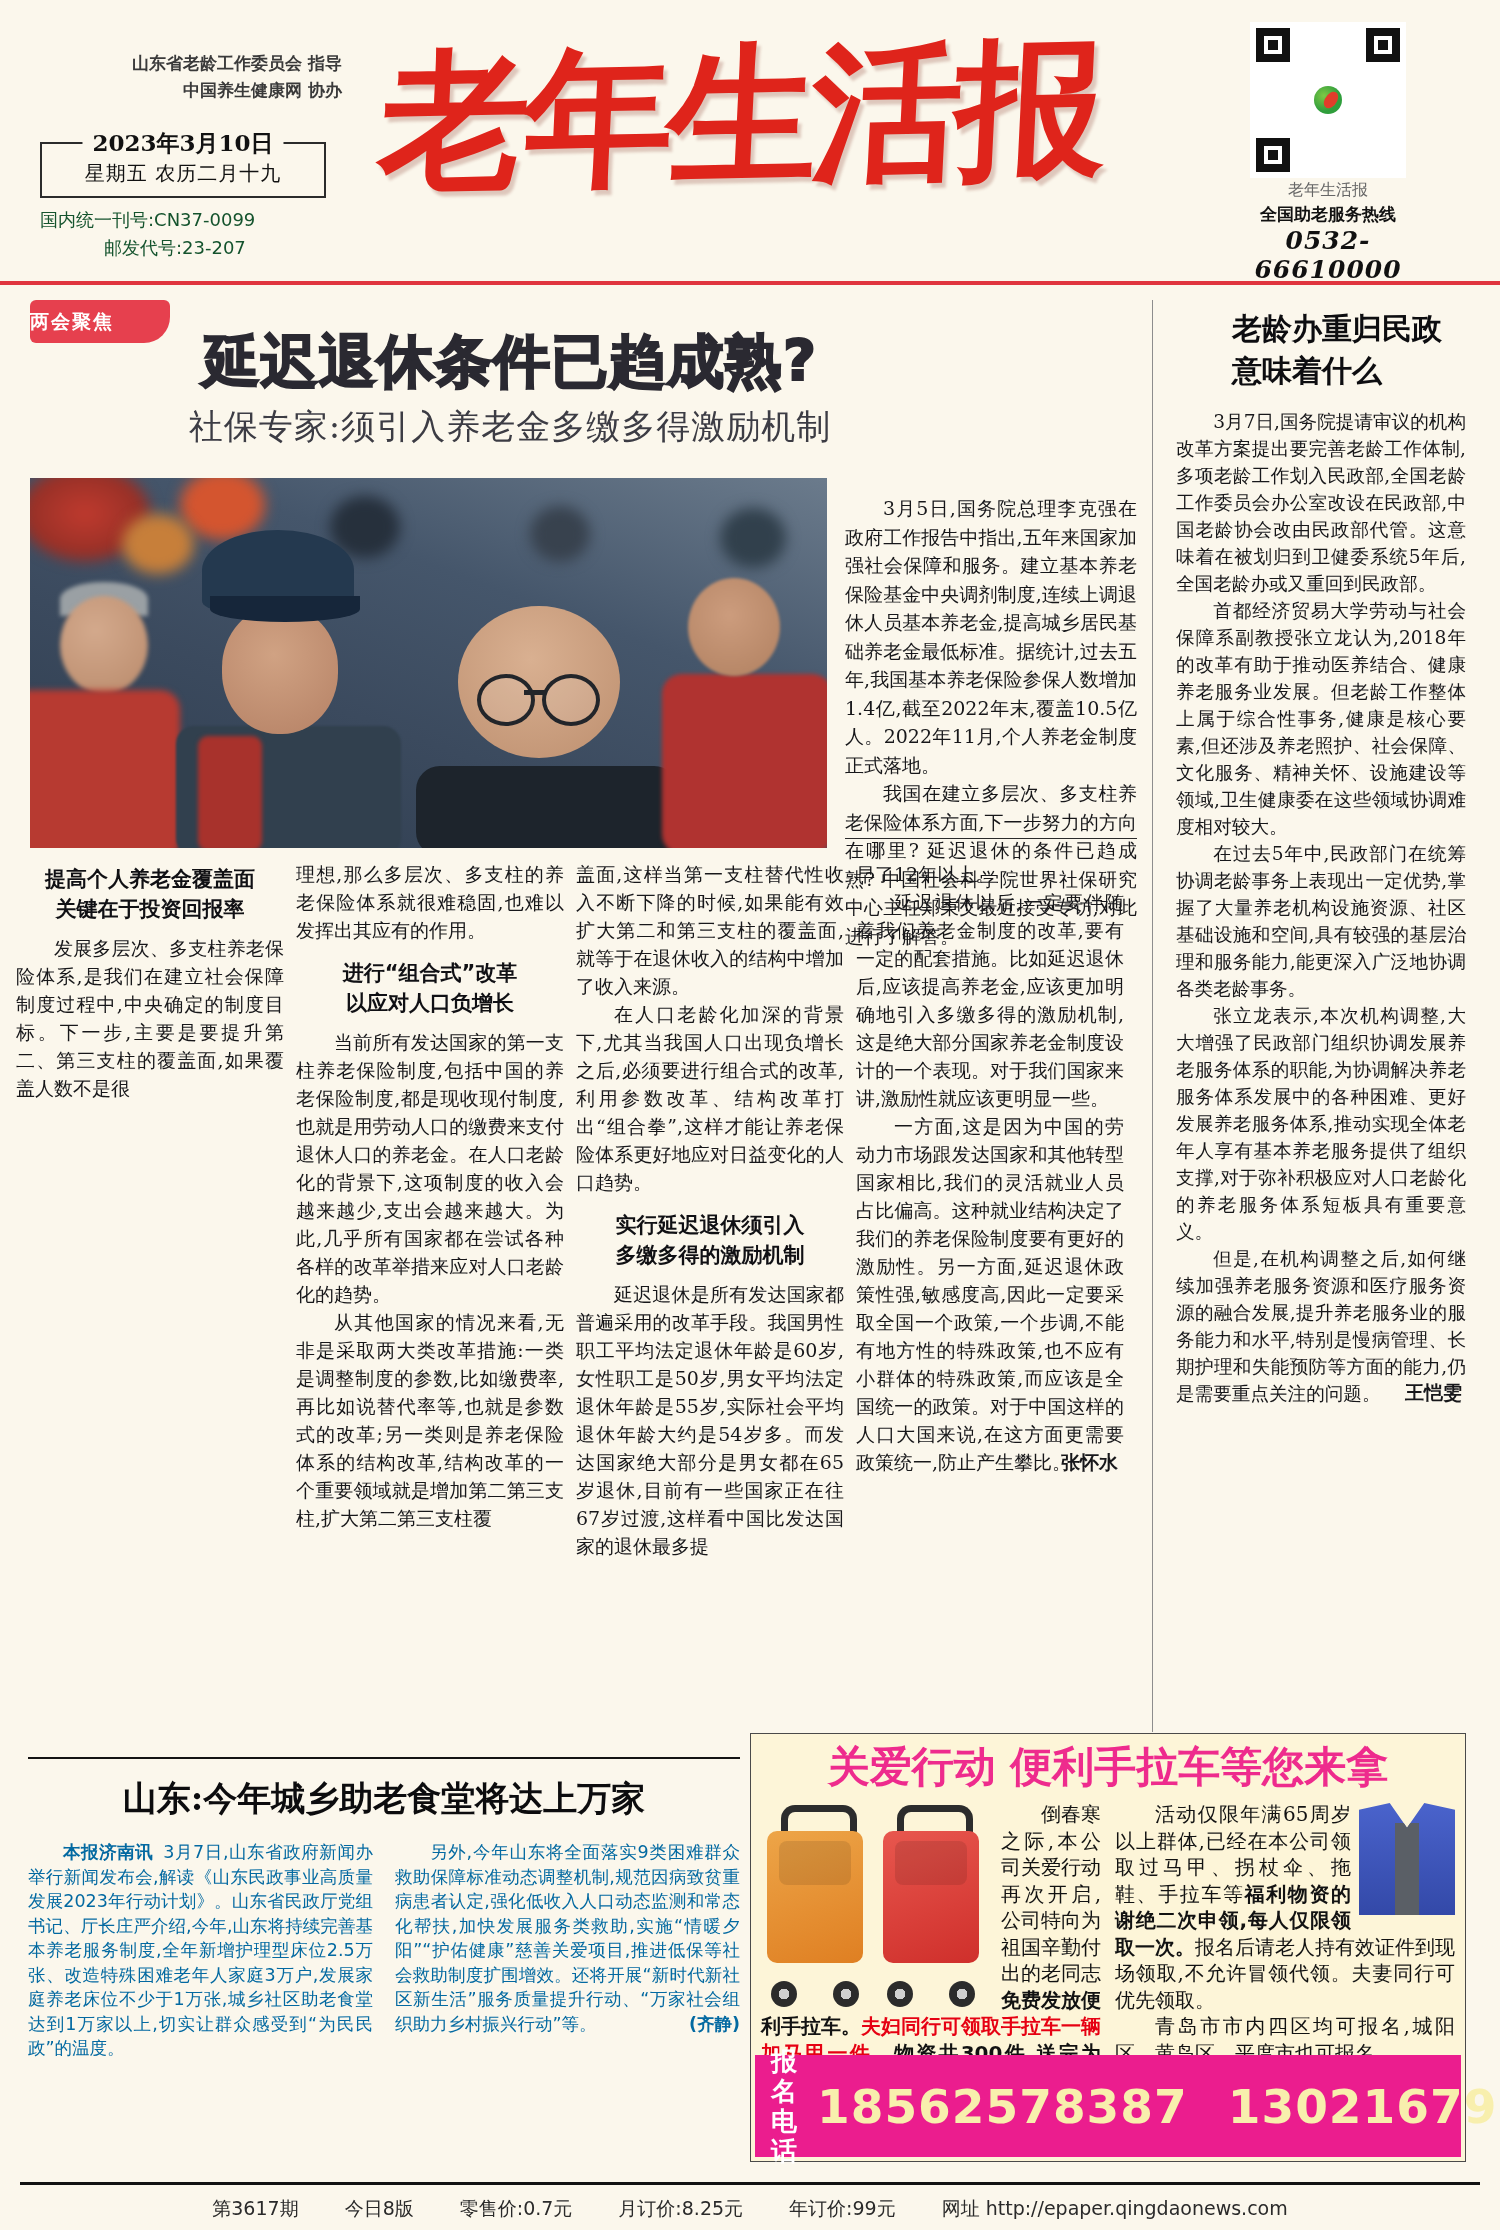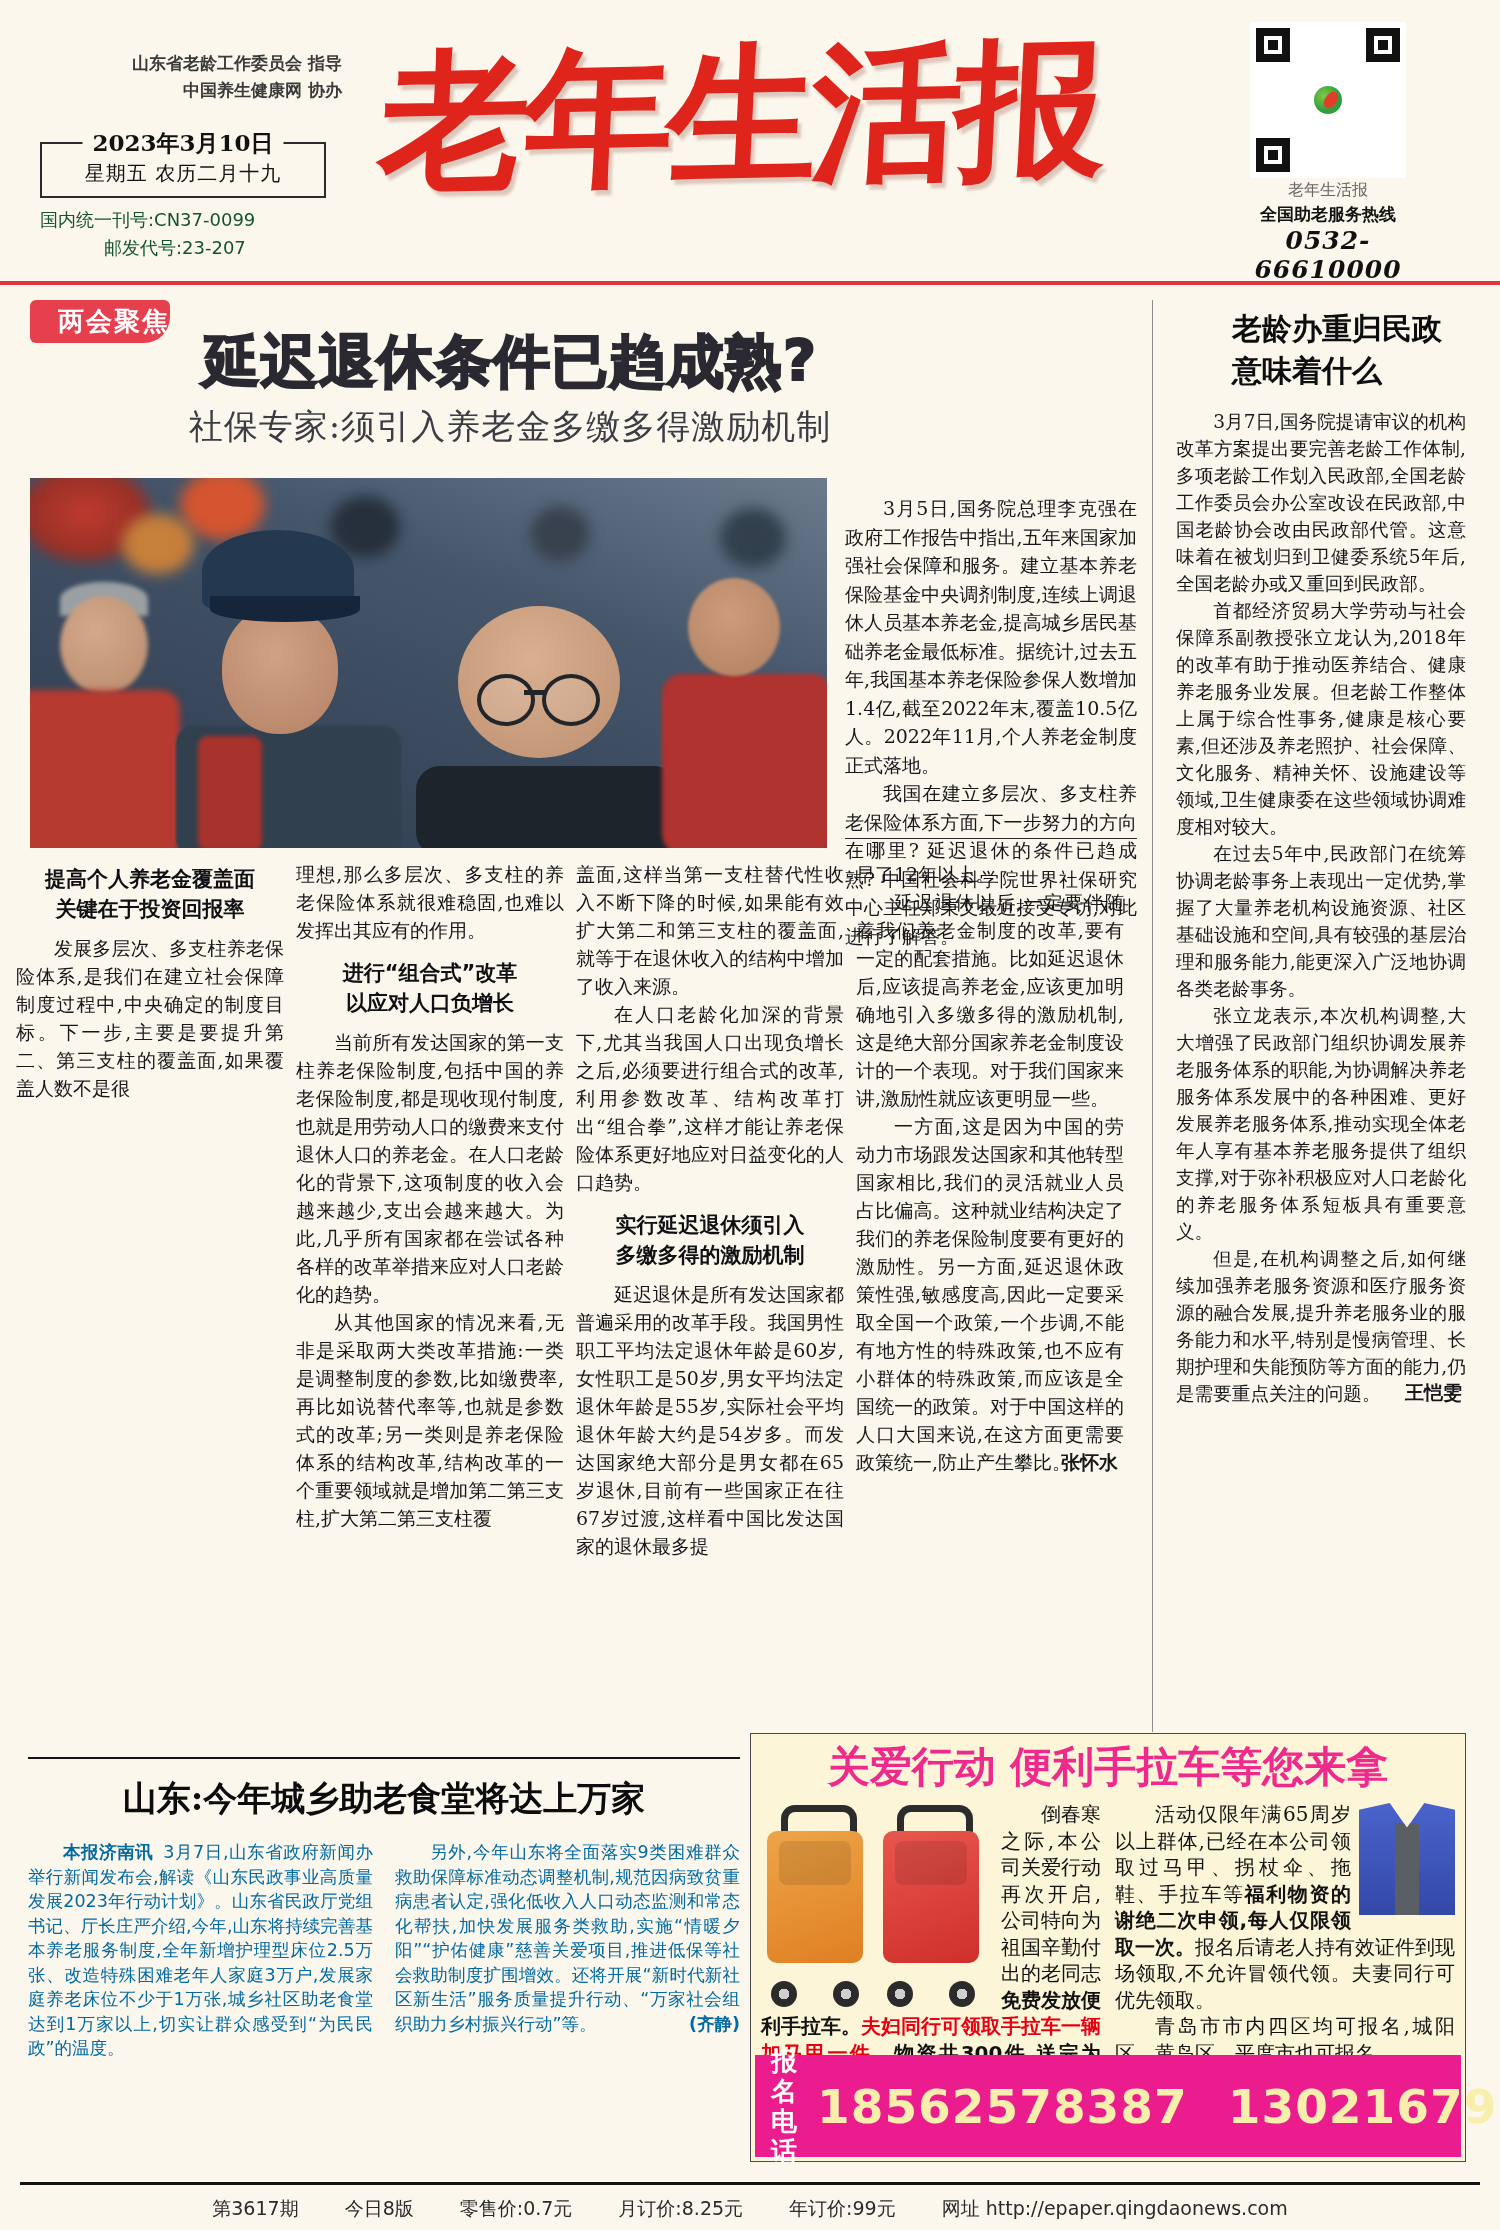--- a/index.html
+++ b/index.html
@@ -37,21 +37,21 @@
     background:radial-gradient(circle at 35% 35%,#7ec845,#2f9e3c 60%);position:relative;}
   .qr .logo i::after{content:"";position:absolute;left:11px;top:5px;width:12px;height:18px;
     background:#e23d2a;border-radius:60% 40% 60% 40%;transform:rotate(25deg);}
   .qr-caption{margin-top:6px;font-size:16px;color:#666;}
   .hotline-label{margin-top:2px;font-family:"DejaVu Sans",sans-serif;font-weight:bold;font-size:17px;color:#111;}
   .hotline-number{font-size:25px;font-weight:bold;font-style:italic;color:#111;letter-spacing:1px;}
   .header-rule{left:0;top:281px;width:1500px;height:4px;background:#e0353e;}
 
   
   .badge{left:30px;top:300px;width:140px;height:43px;background:#e6404e;color:#fff;
-    font-family:"DejaVu Sans",sans-serif;font-weight:bold;font-size:26px;text-align:right;
+    font-family:"DejaVu Sans",sans-serif;font-weight:bold;font-size:19px;text-align:left;
     line-height:43px;border-radius:6px 6px 26px 6px;letter-spacing:2px;}
   .headline{left:50px;top:324px;width:920px;text-align:center;
     font-family:"DejaVu Sans",sans-serif;font-weight:bold;font-size:57px;color:#2a2931;
     letter-spacing:1px;-webkit-text-stroke:2.2px #2a2931;white-space:nowrap;}
   .subtitle{left:50px;top:404px;width:920px;text-align:center;font-size:34px;color:#3c3c44;
     letter-spacing:1px;white-space:nowrap;}
 
   
   .photo{left:30px;top:478px;width:797px;height:370px;overflow:hidden;
     background:linear-gradient(200deg,#6b7b8c 0%,#45566b 35%,#3b4a5e 62%,#2e3c4e 100%);}

